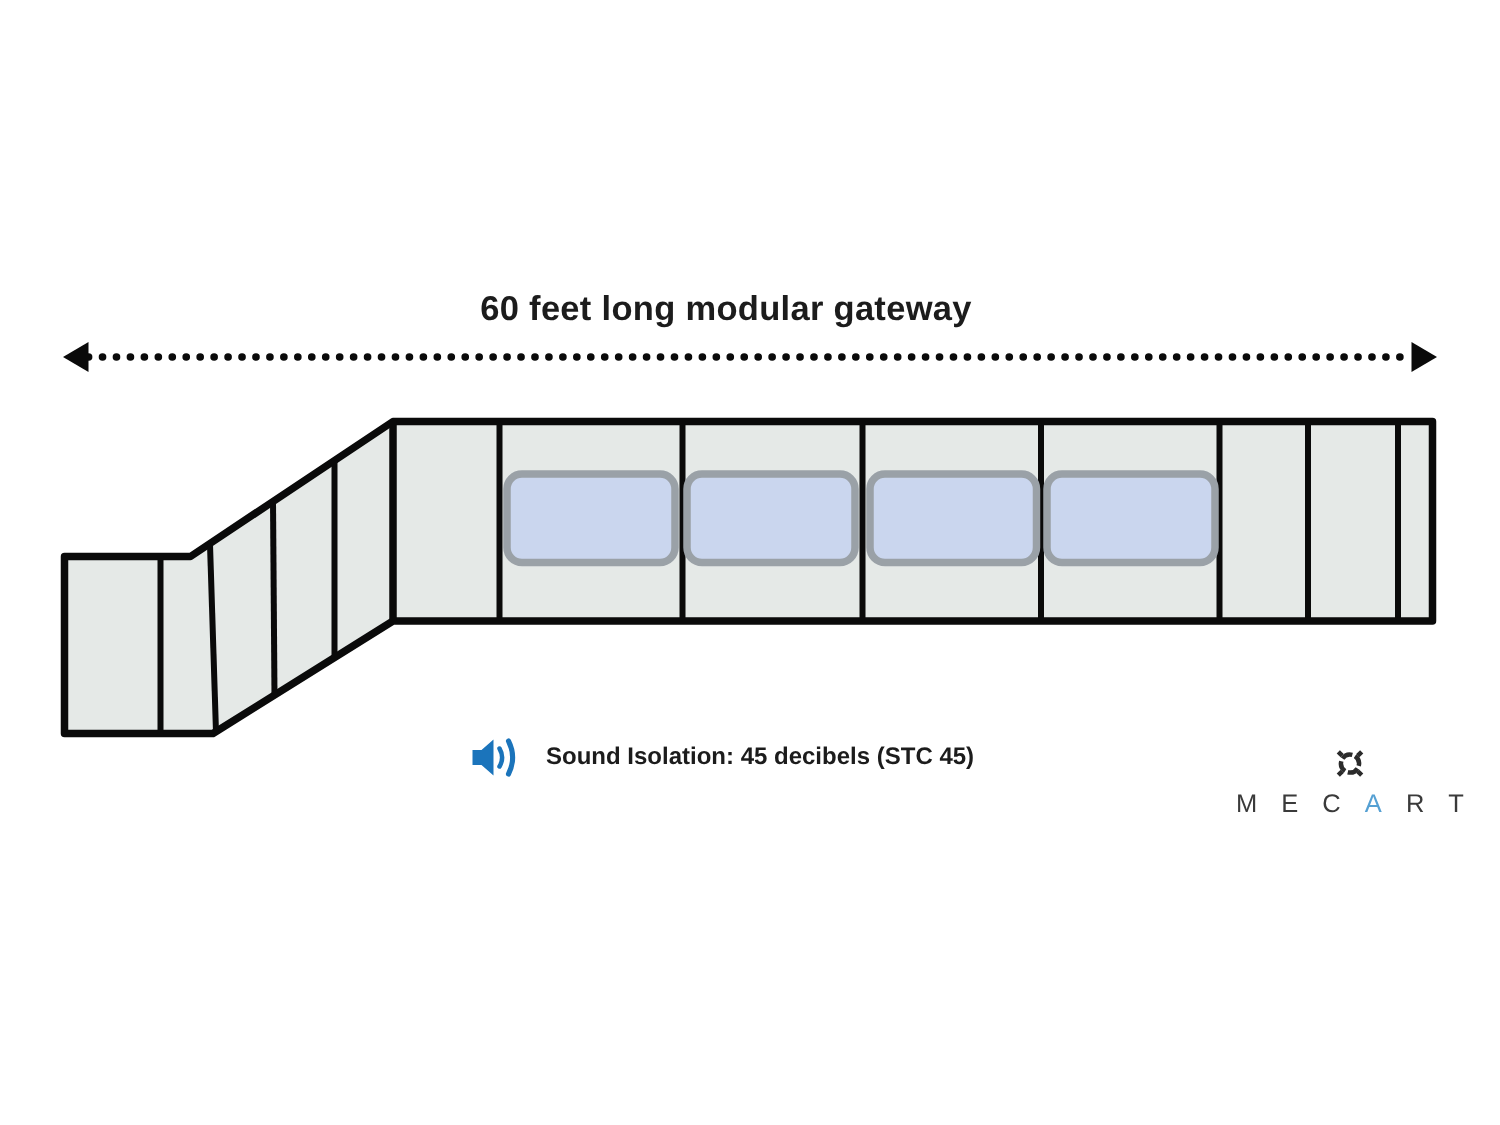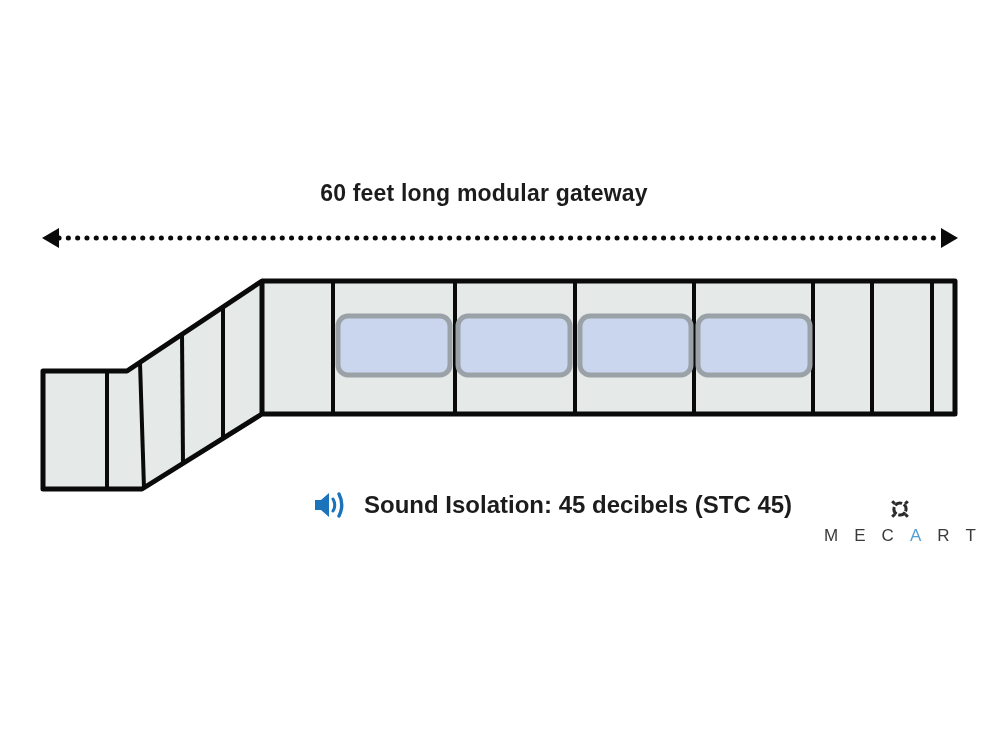--- a/index.html
+++ b/index.html
@@ -16,21 +16,21 @@
   body{
     width:1000px;height:750px;
     background:#ffffff;
     font-family:"Liberation Sans", sans-serif;
     overflow:hidden;
     position:relative;
   }
   .canvas{position:relative;width:1000px;height:750px;}
   .title{
     position:absolute;
-    left:484px;top:180px;
+    left:484px;top:192px;
     transform:translateX(-50%);
     font-size:23px;
     font-weight:700;
     color:var(--text);
     white-space:nowrap;
     letter-spacing:0.2px;
   }
   #diagram{position:absolute;left:0;top:0;}
   .structure-fill{
     fill:var(--panel-fill);
@@ -54,21 +54,21 @@
   }
   .arrow-head{fill:var(--outline);}
   .sound-row{
     position:absolute;
     left:313px;top:489px;
     display:flex;
     align-items:center;
     gap:15px;
   }
   .sound-text{
-    font-size:24px;
+    font-size:16px;
     font-weight:700;
     color:var(--text);
     white-space:nowrap;
   }
   .speaker-svg{display:block;}
   .speaker-body{fill:var(--accent-blue);}
   .speaker-wave{stroke:var(--accent-blue);fill:none;stroke-linecap:round;}
   .logo{
     position:absolute;
     left:822px;top:495px;

